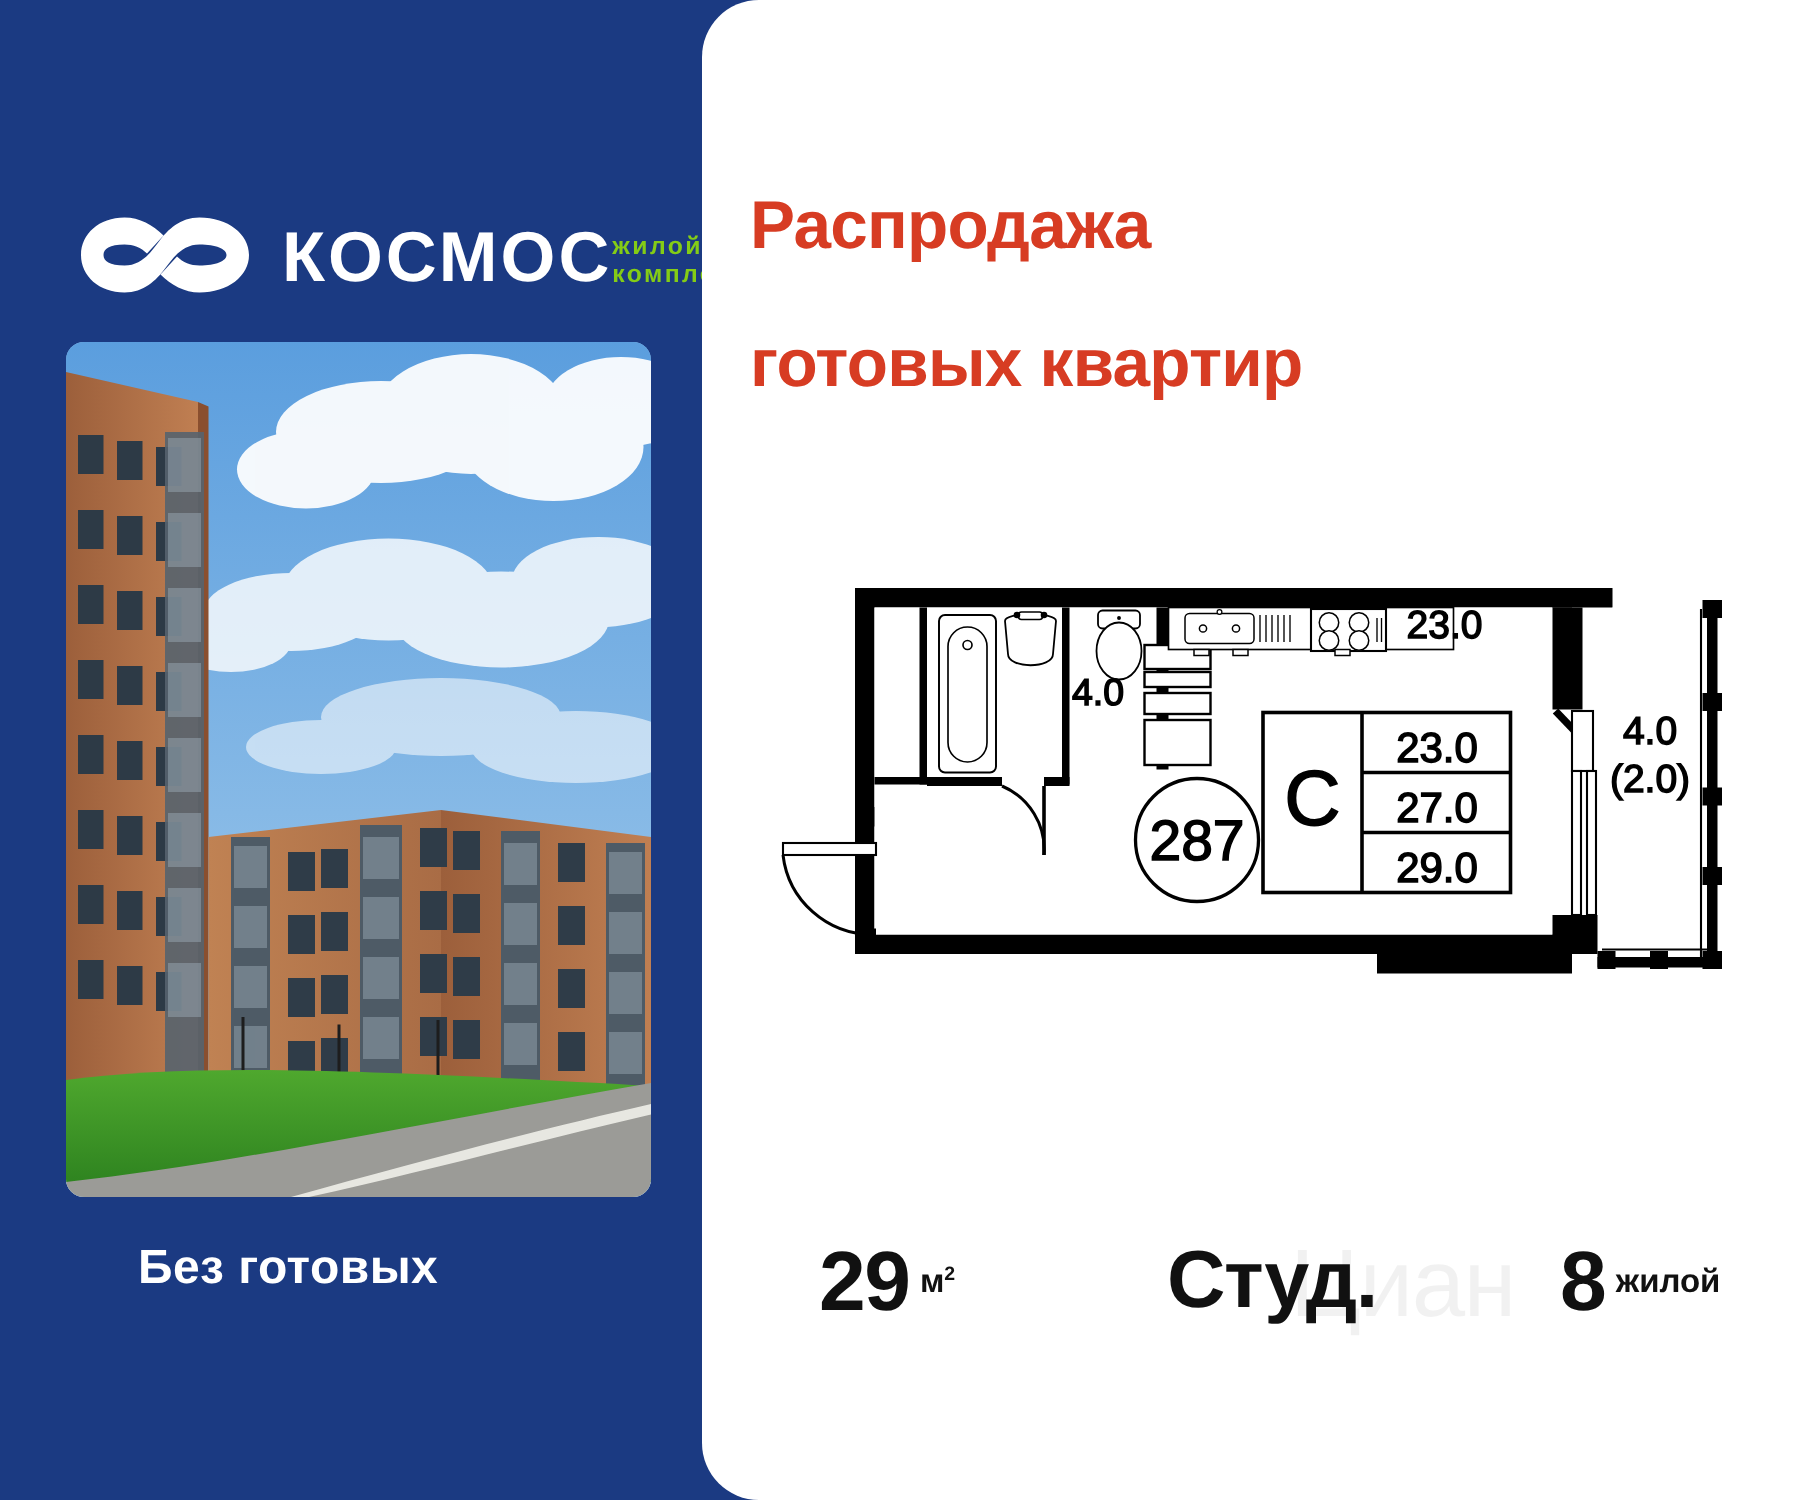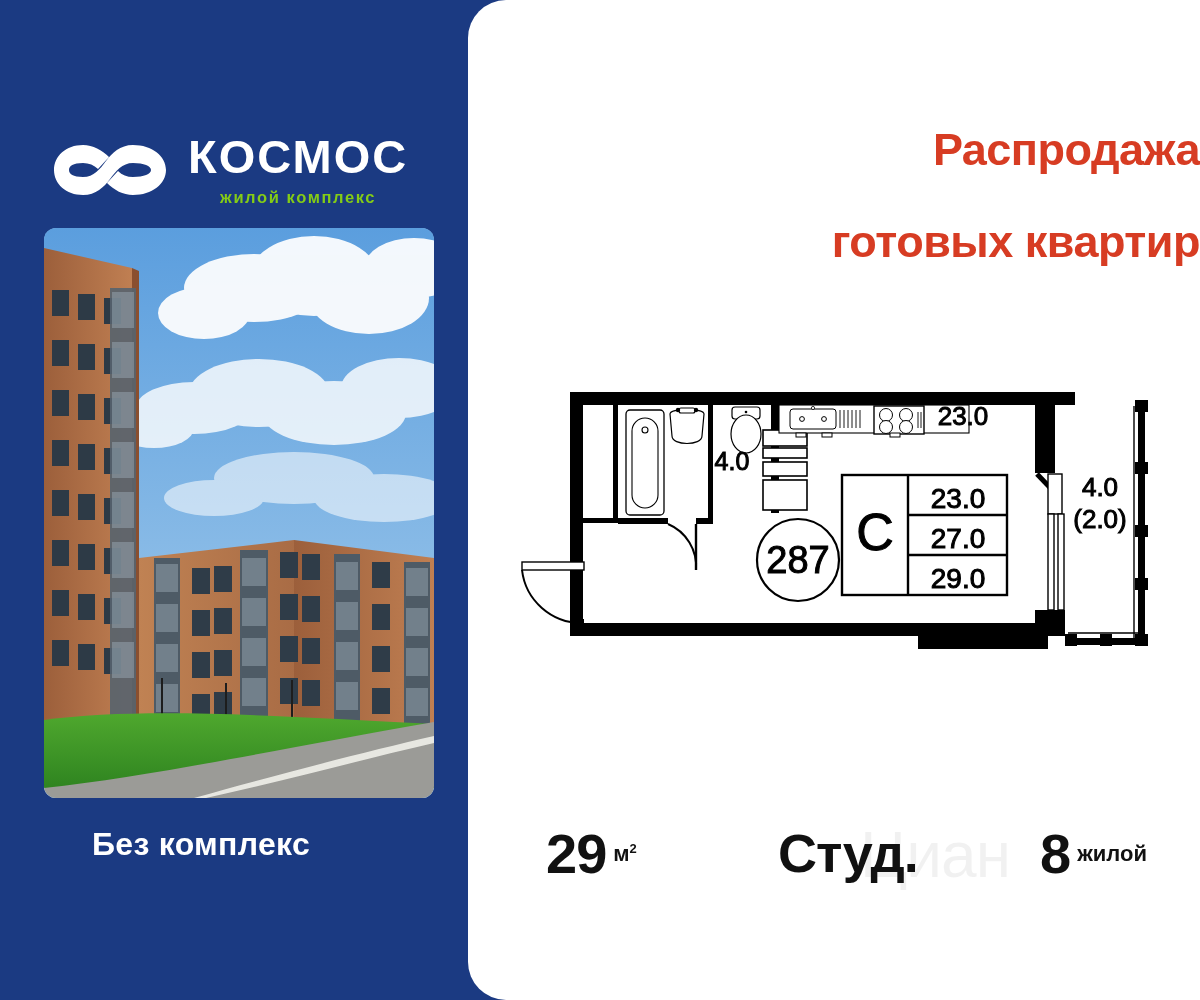--- a/index.html
+++ b/index.html
@@ -30,21 +30,21 @@
   }
 
   
   .logo-block {
     position: absolute;
     left: 50px; top: 125px;
     width: 390px; height: 90px;
     display: flex; align-items: center; gap: 18px;
   }
   .logo-mark { width: 120px; height: 62px; flex: 0 0 auto; }
-  .logo-text { display: flex; flex-direction: column; align-items: flex-start; }
+  .logo-text { display: flex; flex-direction: row; align-items: flex-start; }
   .logo-word {
     color: #ffffff;
     font-size: 47px;
     font-weight: 700;
     letter-spacing: 2px;
     line-height: 1.0;
   }
   .logo-sub {
     color: #84cc16;
     font-size: 16.5px;
@@ -73,21 +73,21 @@
     font-size: 32px;
     font-weight: 700;
     letter-spacing: 0.3px;
   }
 
   
   .headline {
     position: absolute;
     left: 500px; top: 124px;
     width: 700px;
-    text-align: right;
+    text-align: left;
     color: #d73c23;
     font-size: 45px;
     font-weight: 700;
     line-height: 1.16;
     letter-spacing: -0.5px;
   }
   .headline .l2 { display: block; margin-top: 40px; }
 
   
   .plan-wrap {
@@ -315,21 +315,21 @@
           <line x1="248" y1="452" x2="248" y2="500"></line>
         </g>
 
         <path d="M0,492 C90,480 210,486 390,496 L390,560 L0,560 Z" fill="url(#grass)"></path>
 
         <path d="M0,560 C110,548 230,522 390,494 L390,570 L0,570 Z" fill="#9b9b97"></path>
         <path d="M150,570 C240,545 320,524 390,508 L390,515 C320,531 244,552 162,570 Z" fill="#efefe9" opacity="0.9"></path>
       </svg>
     </div>
 
-    <div class="left-caption">Без комплекс</div>
+    <div class="left-caption">Без готовых</div>
   </div>
 
   <div class="card"></div>
 
   <div class="headline">
     <span>Распродажа</span>
     <span class="l2">готовых квартир</span>
   </div>
 
   <div class="plan-wrap">

